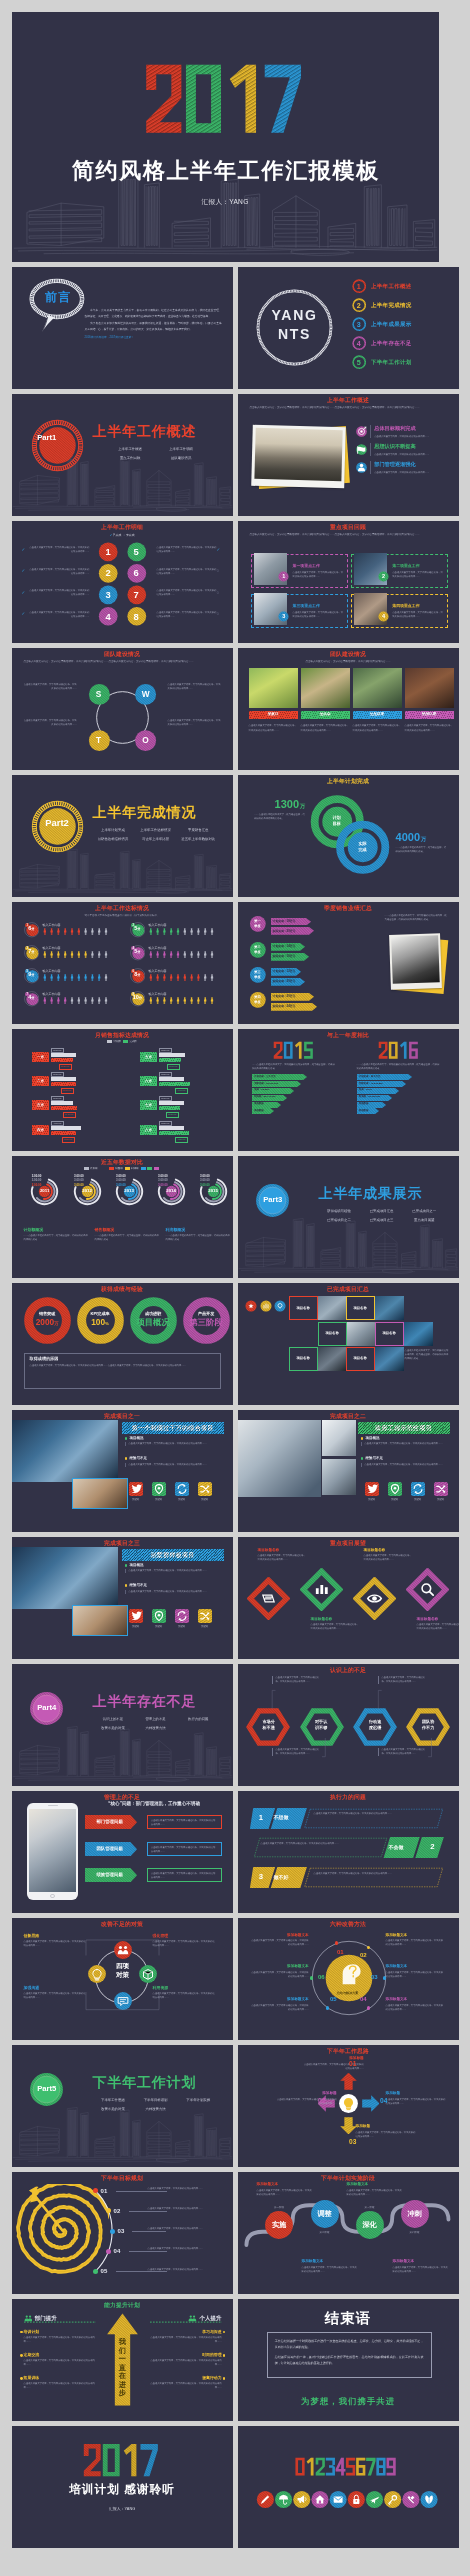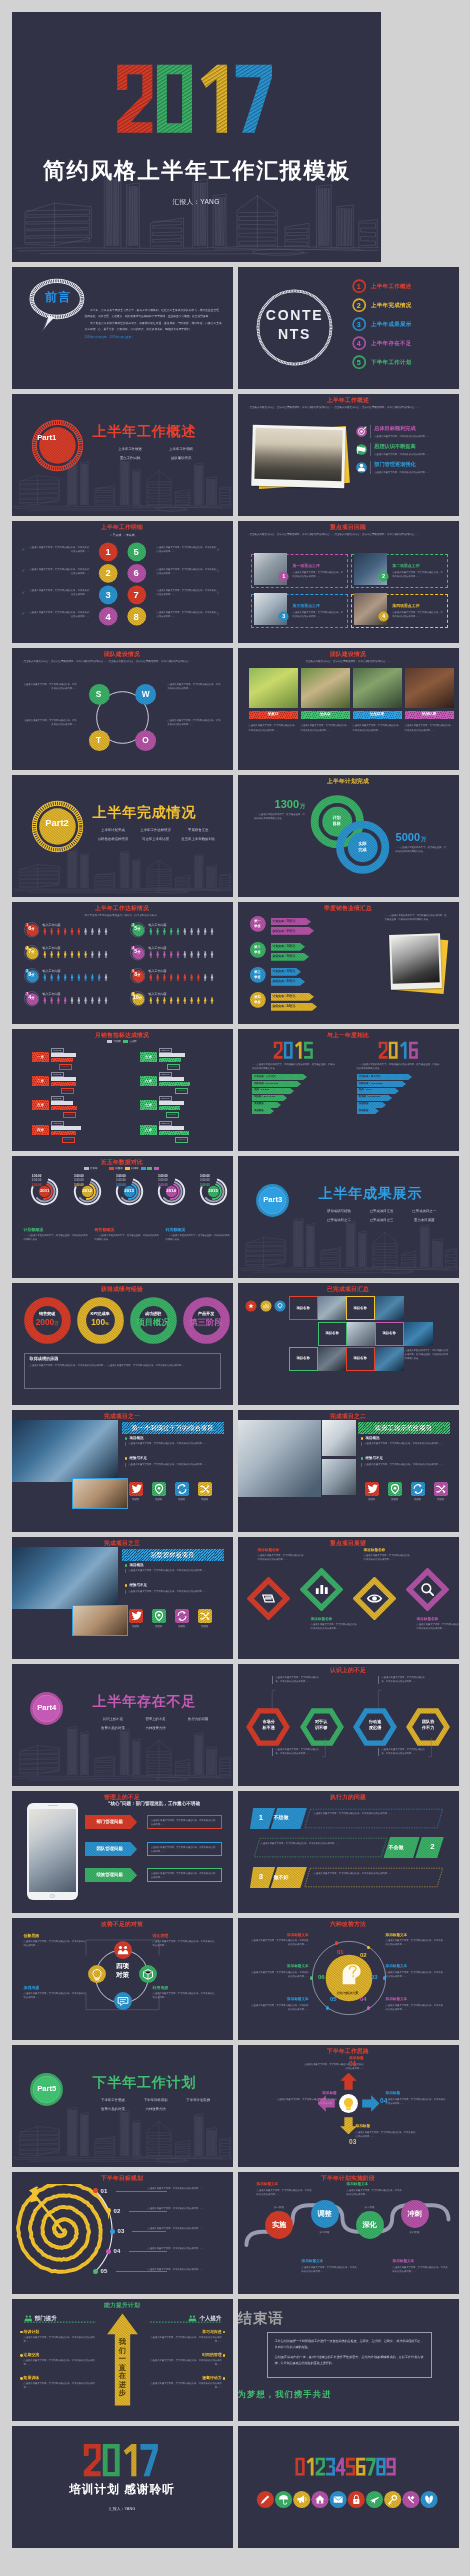--- a/index.html
+++ b/index.html
@@ -1,21 +1,21 @@
 <!DOCTYPE html>
 <html style="font-size:8.8px"><head>
 <meta charset="utf-8">
 <title>2017 简约风格上半年工作汇报模板</title>
 <style>
 *{box-sizing:border-box;margin:0;padding:0}
 body{background:#d2d2d2;font-family:"Liberation Sans",sans-serif;-webkit-font-smoothing:antialiased;text-rendering:optimizeLegibility}
 .page{width:471px;margin:0 auto;padding:11.6px 11.6px 36px}
 .slide{background:#323247;position:relative;overflow:hidden;color:#fff}
 .grid{display:flex;flex-wrap:wrap;column-gap:5px;row-gap:5px;margin-top:5.5px}
-.s-full{width:369px;height:250px}
+.s-full{width:427px;height:250px}
 .s-half{width:221px;height:122px}
 
 
 .hx{position:relative}
 .hx::after{content:"";position:absolute;inset:0;border-radius:inherit;pointer-events:none;
  background:repeating-linear-gradient(61deg,rgba(0,0,0,.45) 0 0.5px,rgba(0,0,0,0) 0.5px 1.4px),
             repeating-linear-gradient(-55deg,rgba(0,0,0,.22) 0 0.3px,rgba(0,0,0,0) 0.3px 1.8px)}
 .hx2::after{background:repeating-linear-gradient(61deg,rgba(0,0,0,.30) 0 0.4px,rgba(0,0,0,0) 0.4px 1.9px)}
 .abs{position:absolute}
 .city{position:absolute;left:0;bottom:0;width:100%}
@@ -312,21 +312,21 @@
 <p>半年来，公司及其下属的全力支持下，各项工作开展顺利，经过公司全体成员的共同努力，我们在企业管理、投标提证、项目管理、文化建设、稳定发展等方面都取得了可喜成绩，企业综合实力增强，社会信誉提高。</p>
 <p>为了创造公司更加光辉灿烂的美好明天，需要我们抓住机遇，迎接挑战，与时俱进，我们坚信，只要公司全体员工团结一心，携手并进，开拓创新，公司的明天一定会更加美好，辉煌的未来属于我们。</p>
 <p class="pf-hl">2016我们所向披靡，2017我们勇往直前！</p>
 </div>
       </div>
 <div class="slide s-half">
 <svg class="abs" style="left:15.5px;top:19px;width:83px;height:83px" viewBox="0 0 150 150">
 <circle cx="75" cy="75" r="66" fill="none" stroke="#e9eaf0" stroke-width="5"></circle>
 <circle cx="75" cy="75" r="66" fill="none" stroke="#323247" stroke-width="3.2" stroke-dasharray="1.1 1.7"></circle>
         </svg>
-<div class="abs ctlogo" style="left:15.5px;top:39px;width:83px"><span>CONTE</span><br><span>NTS</span></div>
+<div class="abs ctlogo" style="left:15.5px;top:39px;width:83px"><span>YANG</span><br><span>NTS</span></div>
 <div class="abs" style="left:114px;top:10px;width:105px">
 <div class="ct-item">
             <svg style="width:14.4px;height:14.4px;flex:0 0 14.4px" viewBox="0 0 26 26">
               <circle cx="13" cy="13" r="11" fill="none" stroke="#e8412c" stroke-width="2.8"></circle>
               <circle cx="13" cy="13" r="11" fill="none" stroke="url(#hps)" stroke-width="2.8"></circle>
             </svg>
             <div class="ct-n" style="color:#e8412c">1</div>
             <div class="ct-lb" style="color:#e8412c">上半年工作概述</div>
           </div>
 <div class="ct-item">
@@ -693,21 +693,21 @@
 <circle cx="108" cy="98" r="27" fill="#2e9fe0"></circle>
           <circle cx="108" cy="98" r="27" fill="url(#hps)"></circle>
 </svg>
 <div class="abs pl-lbl" style="left:87px;top:40px"><span>计划</span><br><span>目标</span></div>
 <div class="abs pl-lbl" style="left:113px;top:66px"><span>实际</span><br><span>完成</span></div>
 <div class="abs" style="left:16.6px;top:24px;width:51px;text-align:right">
           <div class="pl-num" style="color:#3fbf6f"><span>1300</span><span class="pl-u">万</span></div>
           <div class="tiny" style="text-align:left;margin-top:2.8px">……点击输入本栏的具体文字，此为概念图解，请根据您的具体内容酌情修改。</div>
         </div>
 <div class="abs" style="left:158px;top:57px;width:52px;text-align:left">
-          <div class="pl-num" style="color:#2e9fe0"><span>5000</span><span class="pl-u">万</span></div>
+          <div class="pl-num" style="color:#2e9fe0"><span>4000</span><span class="pl-u">万</span></div>
           <div class="tiny" style="margin-top:2.8px">……点击输入本栏的具体文字，此为概念图解，请根据您的具体内容酌情修改。</div>
         </div>
 </div>
 <div class="slide s-half">
 <div class="st" style="color:#e8412c">上半年工作达标情况</div>
 <div class="sdesc" style="text-align:center">对今年各项大型工作达标情况进行自我评价，以十分制为评价标准。</div>
 <div class="abs" style="left:12px;top:20px;width:103px">
 <svg class="sc-badge" viewBox="-16 -16 32 32">
             <circle cx="0" cy="0" r="14.8" fill="none" stroke="#8e91a8" stroke-width=".8"></circle>
             <circle cx="1.2" cy="1" r="12.4" fill="#e8412c"></circle>
@@ -2294,26 +2294,26 @@
 <div class="tiny" style="margin-top:2.2px;text-align:right">点击输入简要文字内容，文字内容需概括精炼，言简意赅的说明分项内容……</div>
         </div>
 <div class="abs ab-dot" style="left:211px;top:55px"></div>
 <div class="abs" style="left:138px;top:77px;width:72px;text-align:right">
 <div style="font:bold 3.9px/1 'Liberation Sans',sans-serif;color:#f2c230">提高行动力</div>
 <div class="tiny" style="margin-top:2.2px;text-align:right">点击输入简要文字内容，文字内容需概括精炼，言简意赅的说明分项内容……</div>
         </div>
 <div class="abs ab-dot" style="left:211px;top:78px"></div>
 </div>
 <div class="slide s-half">
-<div class="abs" style="left:0;right:0;top:12px;font:bold 14.4px/1 'Liberation Sans',sans-serif;color:#a3a3a3;letter-spacing:1.1px">结束语</div>
+<div class="abs" style="left:0;right:0;top:12px;text-align:center;font:bold 14.4px/1 'Liberation Sans',sans-serif;color:#ffffff;letter-spacing:1.1px">结束语</div>
 <div class="abs en-box">
           <p>工作总结就是把一个时间段的工作进行一次全面系统的总检查、总评价、总分析、总研究，并分析成绩的不足，从而得出引以为戒的经验。</p>
           <p style="margin-top:3.9px">总结是应用写作的一种，是对已经做过的工作进行理性的思考。总结与计划是相辅相成的，要以工作计划为依据，订计划总是在总结经验的基础上进行的。</p>
         </div>
-<div class="abs" style="left:0;right:0;top:91px;font:bold 8.3px/1 'Liberation Sans',sans-serif;color:#3fbf6f;letter-spacing:1.1px">为梦想，我们携手共进</div>
+<div class="abs" style="left:0;right:0;top:98px;text-align:center;font:bold 8.3px/1 'Liberation Sans',sans-serif;color:#3fbf6f;letter-spacing:1.1px">为梦想，我们携手共进</div>
 </div>
 <div class="slide s-half">
 <svg class="abs" style="left:50%;top:16.6px;margin-left:-39px;width:77px;height:35px" viewBox="0 0 292 132">
 <g>
             <g transform="translate(0,0) scale(1.06)">
               <use href="#d2" fill="#e8412c"></use>
               <use href="#d2" fill="url(#hp)"></use>
               <use href="#d2" fill="url(#hp2)"></use>
             </g>
           </g>

